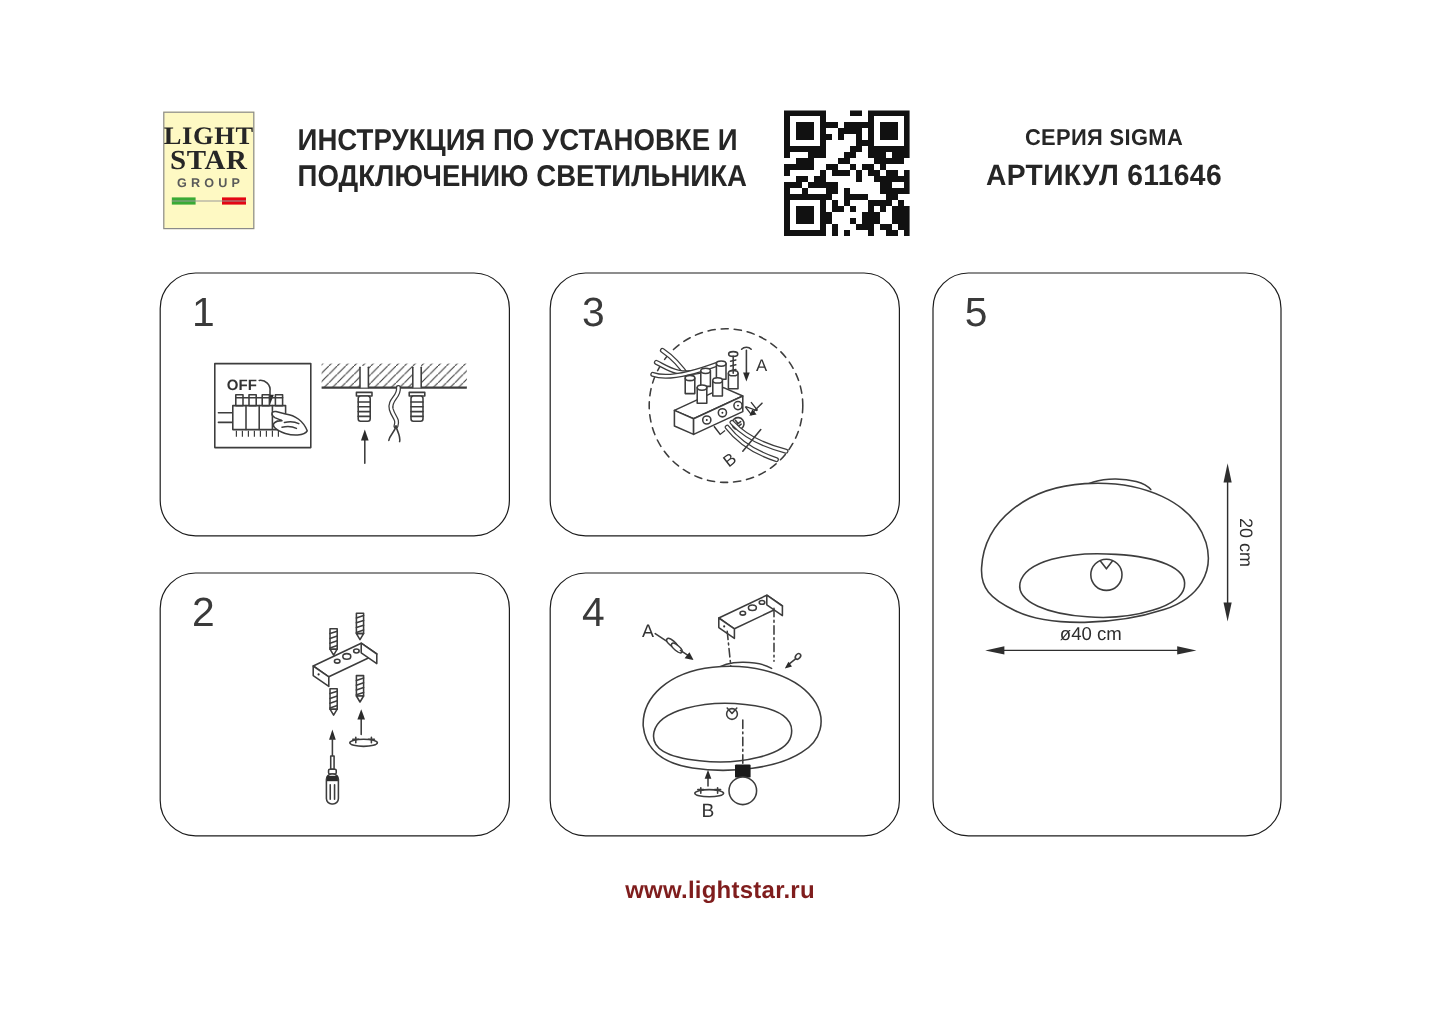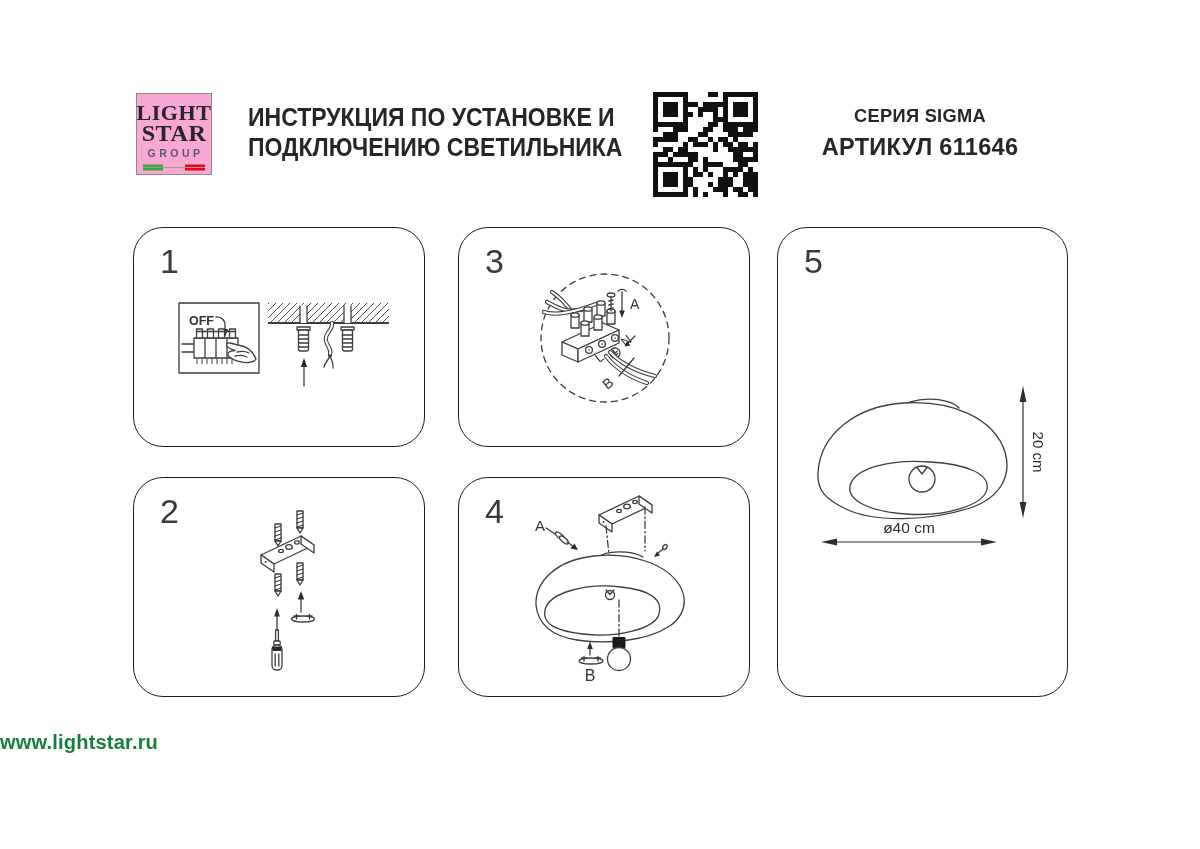--- a/index.html
+++ b/index.html
@@ -1,20 +1,20 @@
 <!DOCTYPE html>
 <html><head>
 <meta charset="utf-8">
 <style>
   html,body{margin:0;padding:0;background:#888;}
   .page{position:relative;width:1200px;height:849px;background:#ffffff;overflow:hidden;
         font-family:"Liberation Sans",sans-serif;color:#262626;}
   
-  .logo{position:absolute;left:136px;top:93px;width:76px;height:82px;border:1.5px solid #8a8a8a;
-        background:#f9a8d4;box-sizing:border-box;text-align:center;}
+  .logo{position:absolute;left:136px;top:93px;width:76px;height:98px;border:1.5px solid #8a8a8a;
+        background:#fef9c3;box-sizing:border-box;text-align:center;}
   .logo-light{font-family:"Liberation Serif",serif;font-weight:bold;font-size:21px;letter-spacing:.5px;
         line-height:20px;margin-top:9px;transform:scaleX(1.05);}
   .logo-star{font-family:"Liberation Serif",serif;font-weight:bold;font-size:23px;letter-spacing:.5px;
         line-height:21px;transform:scaleX(1.05);}
   .logo-group{font-size:10.5px;color:#5a5a5a;letter-spacing:3.5px;margin-top:3px;margin-left:3px;font-weight:bold;}
   .logo-flag{margin:4px auto 0 auto;display:block;}
   .title{position:absolute;left:248px;top:102px;font-weight:bold;font-size:25px;line-height:30px;
         color:#262626;transform:scaleX(.92);transform-origin:left top;letter-spacing:0;}
   .qr{position:absolute;left:653px;top:92px;}
   .series-block{position:absolute;left:770px;top:105px;width:300px;text-align:center;
@@ -32,22 +32,22 @@
   .art{position:absolute;left:0;top:0;}
   
   .ln{stroke:#3d3d3d;stroke-width:1.3;fill:none;stroke-linecap:round;stroke-linejoin:round;}
   .lnf{stroke:#3d3d3d;stroke-width:1.3;fill:#ffffff;stroke-linejoin:round;}
   .fill{fill:#2b2b2b;stroke:none;}
   .thick{stroke:#3d3d3d;stroke-width:1.8;fill:none;}
   .wire-outer{stroke:#3d3d3d;stroke-width:4.2;fill:none;stroke-linecap:round;}
   .wire-inner{stroke:#ffffff;stroke-width:2.1;fill:none;stroke-linecap:round;}
   .svgtxt{font-family:"Liberation Sans",sans-serif;fill:#333;}
   .dimtxt{font-family:"Liberation Sans",sans-serif;fill:#2e2e2e;}
-  .footer{position:absolute;left:0;top:731px;width:100%;text-align:left;
-        font-size:20px;font-weight:bold;color:#15803d;letter-spacing:.2px;}
+  .footer{position:absolute;left:0;top:731px;width:100%;text-align:center;
+        font-size:20px;font-weight:bold;color:#7f1d1d;letter-spacing:.2px;}
 </style>
 </head>
 <body>
 
 <div class="page">
 
   <div class="logo">
     <div class="logo-light">LIGHT</div>
     <div class="logo-star">STAR</div>
     <div class="logo-group">GROUP</div>

